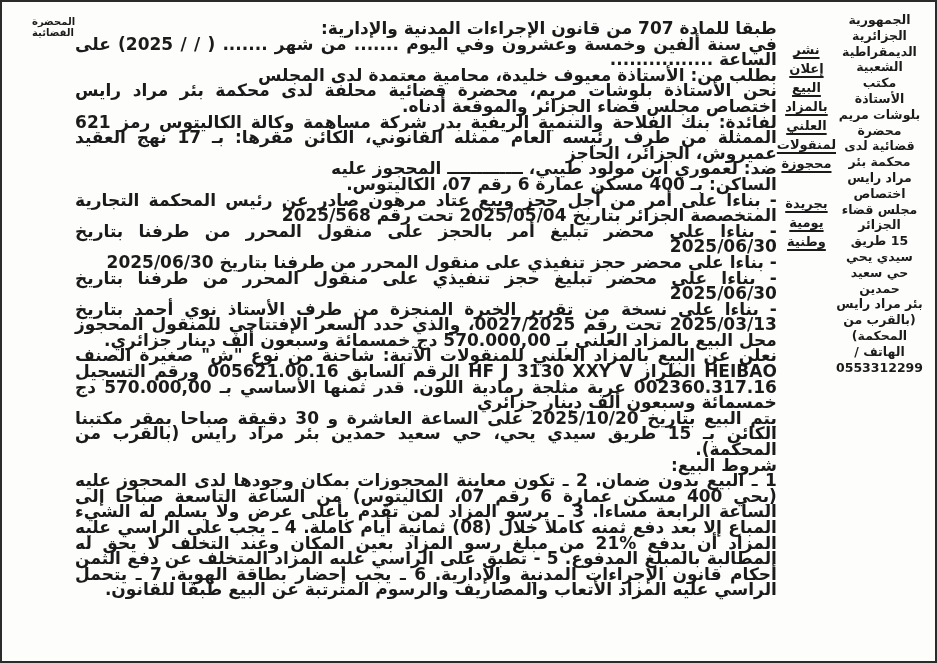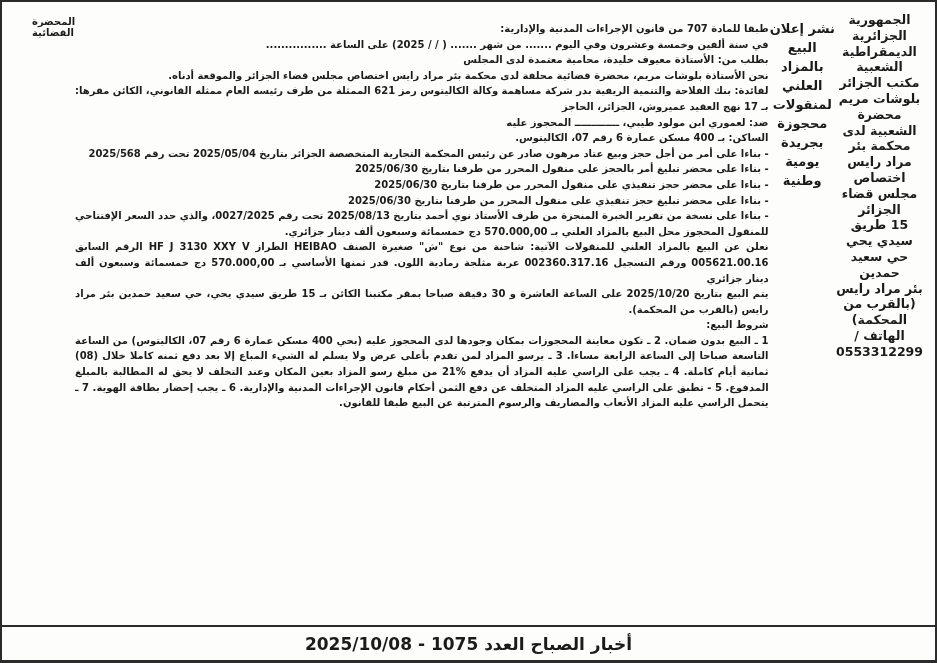--- a/index.html
+++ b/index.html
@@ -20,27 +20,29 @@
   .content {
     flex: 1 1 auto;
     padding: 8px 12px 0 12px;
     display: flex; flex-direction: row;
   }
   .doc-header { text-align: center; font-weight: 700; font-size: 12.5px; line-height: 15.8px; margin-top: 2px; }
   .doc-header .hline { display: block; }
   .doc-title { text-align: center; font-weight: 700; font-size: 13px; line-height: 19px; margin-top: 9px; }
   .doc-title .tline {
     display: block;
+    text-decoration: underline;
     text-decoration-thickness: 1.5px;
     text-underline-offset: 3px;
+    margin-top: 21px;
   }
   .doc-body {
     margin-top: 11px;
     font-weight: 700;
-    font-size: 10px;
+    font-size: 17px;
     line-height: 15.6px;
     text-align: justify;
   }
   .doc-body .para { text-align: justify; }
   .signature {
     font-weight: 700; font-size: 10px;
     text-align: left;
     direction: rtl;
     padding: 6px 0 0 18px;
   }
@@ -55,22 +57,22 @@
   }
 </style>
 </head>
 <body>
 
 <div class="page">
   <div class="content">
 
     <div class="doc-header">
       <span class="hline">الجمهورية الجزائرية الديمقراطية الشعبية</span>
-      <span class="hline">مكتب الجزائر بلوشات مريم</span>
-      <span class="hline">محضرة الشعبية لدى محكمة بئر مراد رايس</span>
+      <span class="hline">مكتب الأستاذة بلوشات مريم</span>
+      <span class="hline">محضرة قضائية لدى محكمة بئر مراد رايس</span>
       <span class="hline">اختصاص مجلس قضاء الجزائر</span>
       <span class="hline">15 طريق سيدي يحي حي سعيد حمدين</span>
       <span class="hline">بئر مراد رايس (بالقرب من المحكمة)</span>
       <span class="hline">الهاتف / 0553312299</span>
     </div>
 
     <div class="doc-title">
       <span class="tline">نشر إعلان البيع بالمزاد العلني لمنقولات محجوزة</span>
       <span class="tline">بجريدة يومية وطنية</span>
     </div>
@@ -80,26 +82,23 @@
       <p class="para">في سنة ألفين وخمسة وعشرون وفي اليوم ....... من شهر ....... (    /    / 2025) على الساعة ................</p>
       <p class="para">بطلب من: الأستاذة معيوف خليدة، محامية معتمدة لدى المجلس</p>
       <p class="para">نحن الأستاذة بلوشات مريم، محضرة قضائية محلفة لدى محكمة بئر مراد رايس اختصاص مجلس قضاء الجزائر والموقعة أدناه.</p>
       <p class="para">لفائدة: بنك الفلاحة والتنمية الريفية بدر شركة مساهمة وكالة الكاليتوس رمز 621 الممثلة من طرف رئيسه العام ممثله القانوني، الكائن مقرها: بـ 17 نهج العقيد عميروش، الجزائر، الحاجز</p>
       <p class="para">ضد: لعموري ابن مولود طيبي، ـــــــــــــ المحجوز عليه</p>
       <p class="para">الساكن: بـ 400 مسكن عمارة 6 رقم 07، الكاليتوس.</p>
       <p class="para">- بناءا على أمر من أجل حجز وبيع عتاد مرهون صادر عن رئيس المحكمة التجارية المتخصصة الجزائر بتاريخ 2025/05/04 تحت رقم 2025/568</p>
       <p class="para">- بناءا على محضر تبليغ أمر بالحجز على منقول المحرر من طرفنا بتاريخ 2025/06/30</p>
       <p class="para">- بناءا على محضر حجز تنفيذي على منقول المحرر من طرفنا بتاريخ 2025/06/30</p>
       <p class="para">- بناءا على محضر تبليغ حجز تنفيذي على منقول المحرر من طرفنا بتاريخ 2025/06/30</p>
-      <p class="para">- بناءا على نسخة من تقرير الخبرة المنجزة من طرف الأستاذ نوي أحمد بتاريخ 2025/08/13 تحت رقم 0027/2025، والذي حدد السعر الإفتتاحي للمنقول المحجوز محل البيع بالمزاد العلني بـ 570.000,00 دج خمسمائة وسبعون ألف دينار جزائري.</p>
+      <p class="para">- بناءا على نسخة من تقرير الخبرة المنجزة من طرف الأستاذ نوي أحمد بتاريخ 2025/03/13 تحت رقم 0027/2025، والذي حدد السعر الإفتتاحي للمنقول المحجوز محل البيع بالمزاد العلني بـ 570.000,00 دج خمسمائة وسبعون ألف دينار جزائري.</p>
       <p class="para">نعلن عن البيع بالمزاد العلني للمنقولات الآتية: شاحنة من نوع "ش" صغيرة الصنف HEIBAO الطراز HF J 3130 XXY V الرقم السابق 005621.00.16 ورقم التسجيل 002360.317.16 عربة مثلجة رمادية اللون. قدر ثمنها الأساسي بـ 570.000,00 دج خمسمائة وسبعون ألف دينار جزائري</p>
       <p class="para">يتم البيع بتاريخ 2025/10/20 على الساعة العاشرة و 30 دقيقة صباحا بمقر مكتبنا الكائن بـ 15 طريق سيدي يحي، حي سعيد حمدين بئر مراد رايس (بالقرب من المحكمة).</p>
       <p class="para">شروط البيع:</p>
       <p class="para">1 ـ البيع بدون ضمان. 2 ـ تكون معاينة المحجوزات بمكان وجودها لدى المحجوز عليه (بحي 400 مسكن عمارة 6 رقم 07، الكاليتوس) من الساعة التاسعة صباحا إلى الساعة الرابعة مساءا. 3 ـ يرسو المزاد لمن تقدم بأعلى عرض ولا يسلم له الشيء المباع إلا بعد دفع ثمنه كاملا خلال (08) ثمانية أيام كاملة. 4 ـ يجب على الراسي عليه المزاد أن يدفع %21 من مبلغ رسو المزاد بعين المكان وعند التخلف لا يحق له المطالبة بالمبلغ المدفوع. 5 - تطبق على الراسي عليه المزاد المتخلف عن دفع الثمن أحكام قانون الإجراءات المدنية والإدارية. 6 ـ يجب إحضار بطاقة الهوية. 7 ـ يتحمل الراسي عليه المزاد الأتعاب والمصاريف والرسوم المترتبة عن البيع طبقا للقانون.</p>
     </div>
 
     <div class="signature">المحضرة القضائية</div>
   </div>
 
-  <div class="journal-footer">
-    <span>أخبار الصباح العدد 1075 - 2025/10/08</span>
-  </div>
 </div>
 
 </body></html>

